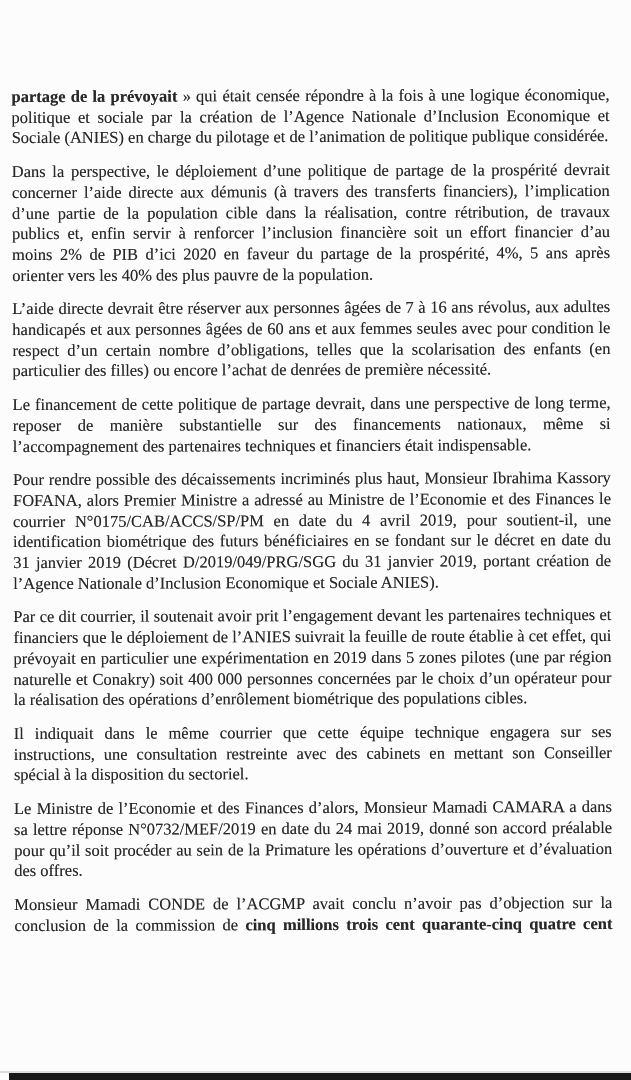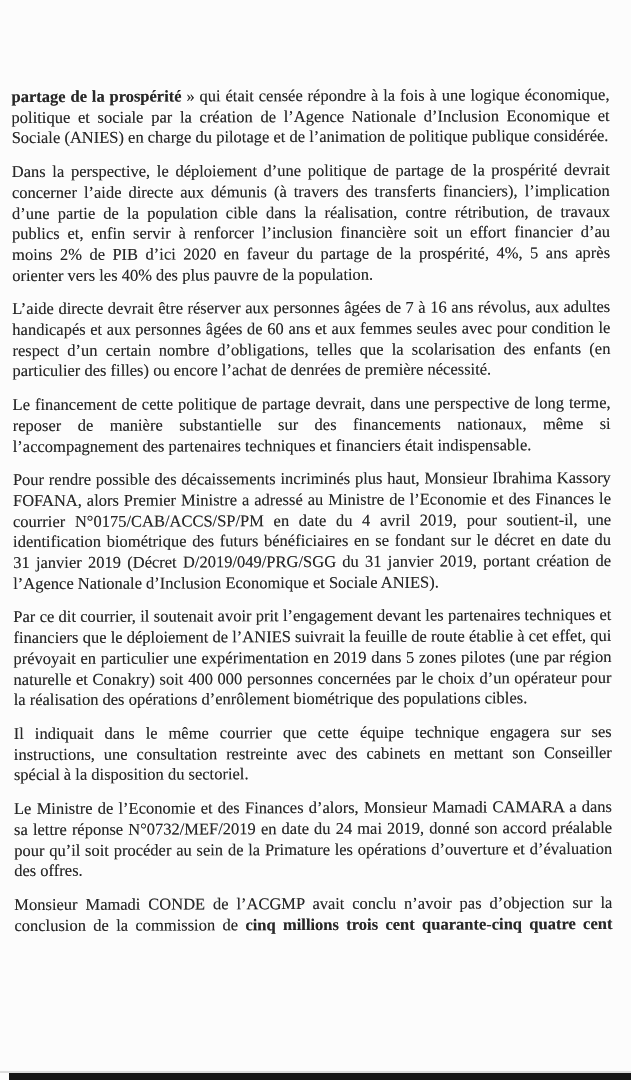--- a/index.html
+++ b/index.html
@@ -45,21 +45,21 @@
     right: 0;
     bottom: 0;
     height: 7px;
     background: #161616;
   }
 </style>
 </head>
 <body style="background: rgb(252, 252, 252);">
 
 <main class="doc-body" style="color: rgb(40, 40, 40);">
-    <p><span class="bold">partage de la prospérité</span><span> » qui était censée répondre à la fois à une logique économique, politique et sociale par la création de l’Agence Nationale d’Inclusion Economique et Sociale (ANIES) en charge du pilotage et de l’animation de politique publique considérée.</span></p>
+    <p><span class="bold">partage de la prévoyait</span><span> » qui était censée répondre à la fois à une logique économique, politique et sociale par la création de l’Agence Nationale d’Inclusion Economique et Sociale (ANIES) en charge du pilotage et de l’animation de politique publique considérée.</span></p>
     <p><span>Dans la perspective, le déploiement d’une politique de partage de la prospérité devrait concerner l’aide directe aux démunis (à travers des transferts financiers), l’implication d’une partie de la population cible dans la réalisation, contre rétribution, de travaux publics et, enfin servir à renforcer l’inclusion financière soit un effort financier d’au moins 2% de PIB d’ici 2020 en faveur du partage de la prospérité, 4%, 5 ans après orienter vers les 40% des plus pauvre de la population.</span></p>
     <p><span>L’aide directe devrait être réserver aux personnes âgées de 7 à 16 ans révolus, aux adultes handicapés et aux personnes âgées de 60 ans et aux femmes seules avec pour condition le respect d’un certain nombre d’obligations, telles que la scolarisation des enfants (en particulier des filles) ou encore l’achat de denrées de première nécessité.</span></p>
     <p><span>Le financement de cette politique de partage devrait, dans une perspective de long terme, reposer de manière substantielle sur des financements nationaux, même si l’accompagnement des partenaires techniques et financiers était indispensable.</span></p>
     <p><span>Pour rendre possible des décaissements incriminés plus haut, Monsieur Ibrahima Kassory FOFANA, alors Premier Ministre a adressé au Ministre de l’Economie et des Finances le courrier N°0175/CAB/ACCS/SP/PM en date du 4 avril 2019, pour soutient-il, une identification biométrique des futurs bénéficiaires en se fondant sur le décret en date du 31 janvier 2019 (Décret D/2019/049/PRG/SGG du 31 janvier 2019, portant création de l’Agence Nationale d’Inclusion Economique et Sociale ANIES).</span></p>
     <p><span>Par ce dit courrier, il soutenait avoir prit l’engagement devant les partenaires techniques et financiers que le déploiement de l’ANIES suivrait la feuille de route établie à cet effet, qui prévoyait en particulier une expérimentation en 2019 dans 5 zones pilotes (une par région naturelle et Conakry) soit 400 000 personnes concernées par le choix d’un opérateur pour la réalisation des opérations d’enrôlement biométrique des populations cibles.</span></p>
     <p><span>Il indiquait dans le même courrier que cette équipe technique engagera sur ses instructions, une consultation restreinte avec des cabinets en mettant son Conseiller spécial à la disposition du sectoriel.</span></p>
     <p><span>Le Ministre de l’Economie et des Finances d’alors, Monsieur Mamadi CAMARA a dans sa lettre réponse N°0732/MEF/2019 en date du 24 mai 2019, donné son accord préalable pour qu’il soit procéder au sein de la Primature les opérations d’ouverture et d’évaluation des offres.</span></p>
     <p class="justify-last"><span>Monsieur Mamadi CONDE de l’ACGMP avait conclu n’avoir pas d’objection sur la conclusion de la commission de </span><span class="bold">cinq millions trois cent quarante-cinq quatre cent</span></p>
   </main>
 

